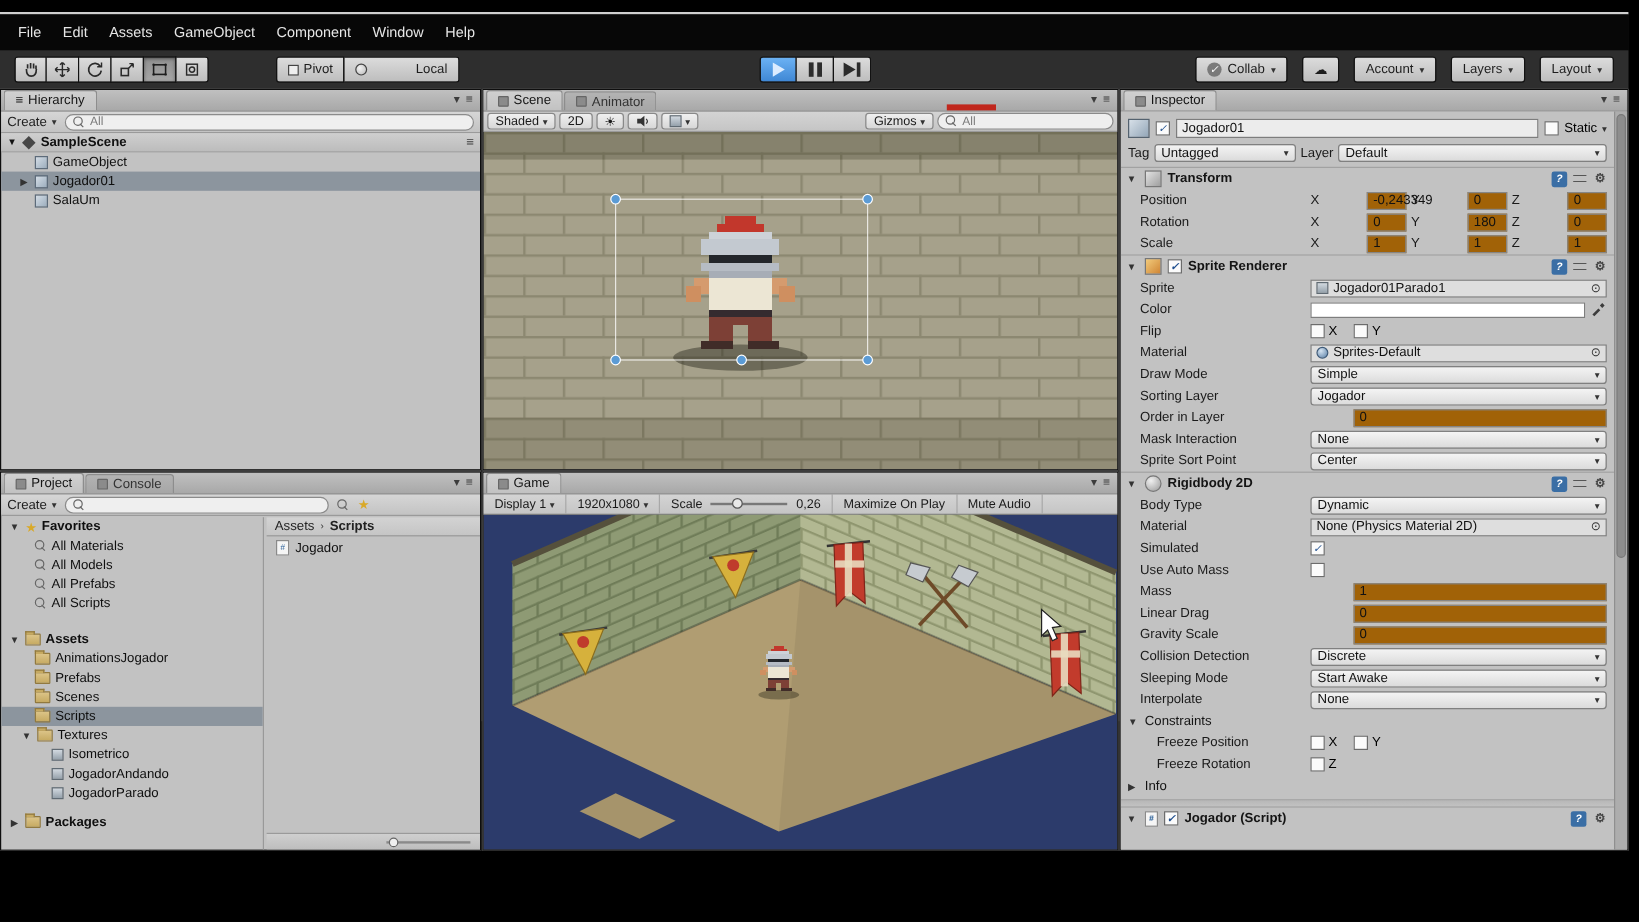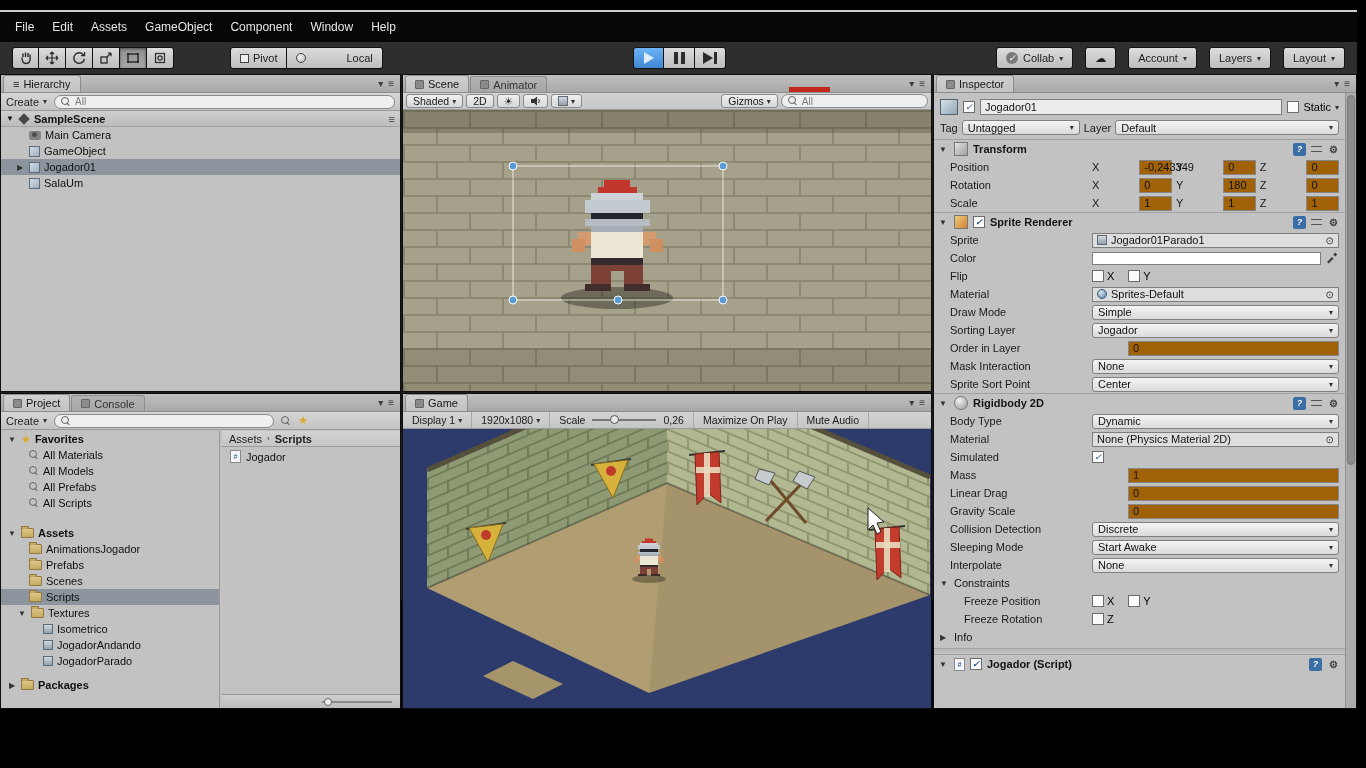--- a/index.html
+++ b/index.html
@@ -328,24 +328,20 @@
       <div class="searchpill">
         <span class="loupe"></span>
         <span>All</span>
       </div>
     </div>
     <div class="scenerow">
       <span class="fold" style="font-size:8px">▼</span>
       <span class="sceneicon"></span>
       <span>SampleScene</span>
       <span style="margin-left:auto;color:#3c3c3c;font-weight:normal">≡</span>
-    </div>
-    <div class="trow">
-      <span class="camicon"></span>
-      <span>Main Camera</span>
     </div>
     <div class="trow">
       <span class="cubeicon"></span>
       <span>GameObject</span>
     </div>
     <div class="trow selected" style="padding-left:14px">
       <span class="fold">▶</span>
       <span class="cubeicon"></span>
       <span>Jogador01</span>
     </div>
@@ -865,20 +861,26 @@
       </div>
       <div class="irow">
         <span class="ilabel">Simulated</span>
         <div class="ifields">
               <span class="cb">
                 <i>✓</i>
               </span>
             </div>
       </div>
       <div class="irow">
+        <span class="ilabel">Use Auto Mass</span>
+        <div class="ifields">
+              <span class="cb"></span>
+            </div>
+      </div>
+      <div class="irow">
         <span class="ilabel">Mass</span>
         <div class="ifields">
               <span class="nfield flex1">1</span>
             </div>
       </div>
       <div class="irow">
         <span class="ilabel">Linear Drag</span>
         <div class="ifields">
               <span class="nfield flex1">0</span>
             </div>

